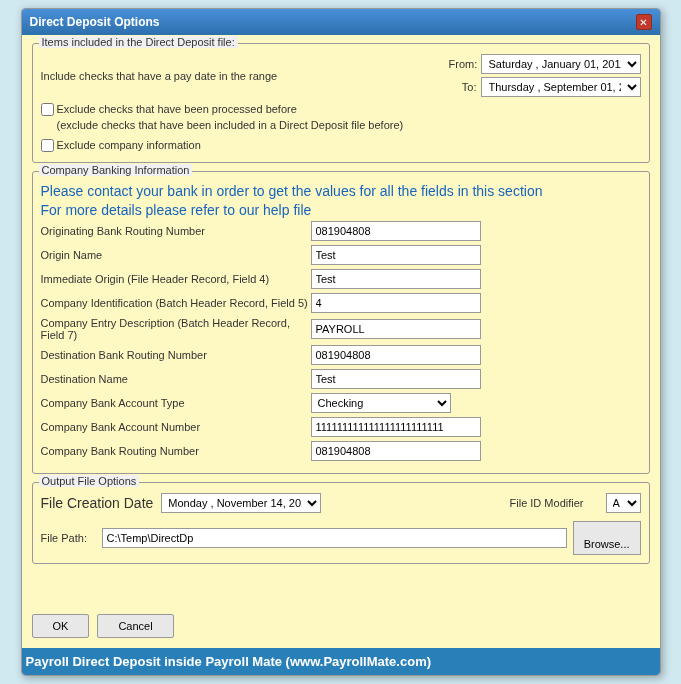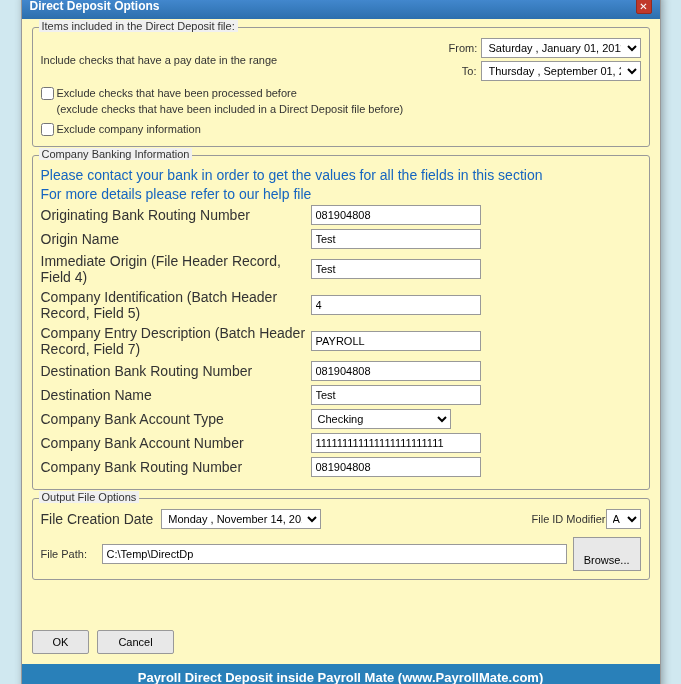--- a/index.html
+++ b/index.html
@@ -134,21 +134,21 @@
       font-size: 14px;
       margin-bottom: 0;
       line-height: 1.4;
     }
     .field-row {
       display: flex;
       align-items: center;
       margin-bottom: 4px;
     }
     .field-label {
-      font-size: 14px;
+      font-size: 11px;
       color: #333;
       width: 270px;
       flex-shrink: 0;
     }
     .field-input {
       background: white;
       border: 1px solid #999;
       height: 20px;
       padding: 1px 4px;
       font-size: 11px;
@@ -185,21 +185,21 @@
       border: 1px solid #999;
       height: 20px;
       padding: 1px 2px;
       font-size: 11px;
       width: 160px;
       cursor: pointer;
     }
     .file-modifier-row {
       display: flex;
       align-items: center;
-      gap: 0;
+      gap: 22px;
       margin-left: auto;
     }
     .file-modifier-label {
       font-size: 11px;
       color: #333;
     }
     .file-modifier-select {
       background: white;
       border: 1px solid #999;
       height: 20px;
@@ -248,21 +248,21 @@
       height: 24px;
       padding: 0 20px;
       font-size: 11px;
       cursor: pointer;
       border-radius: 2px;
       margin-top: 40px;
     }
     .footer-bar {
       background: #2980b9;
       color: white;
-      text-align: center;
+      text-align: left;
       padding: 6px 4px;
       font-size: 13px;
       font-weight: bold;
       border-radius: 0 0 4px 4px;
     }
   </style>
 </head>
 <body>
 
 <div class="outer-container">

